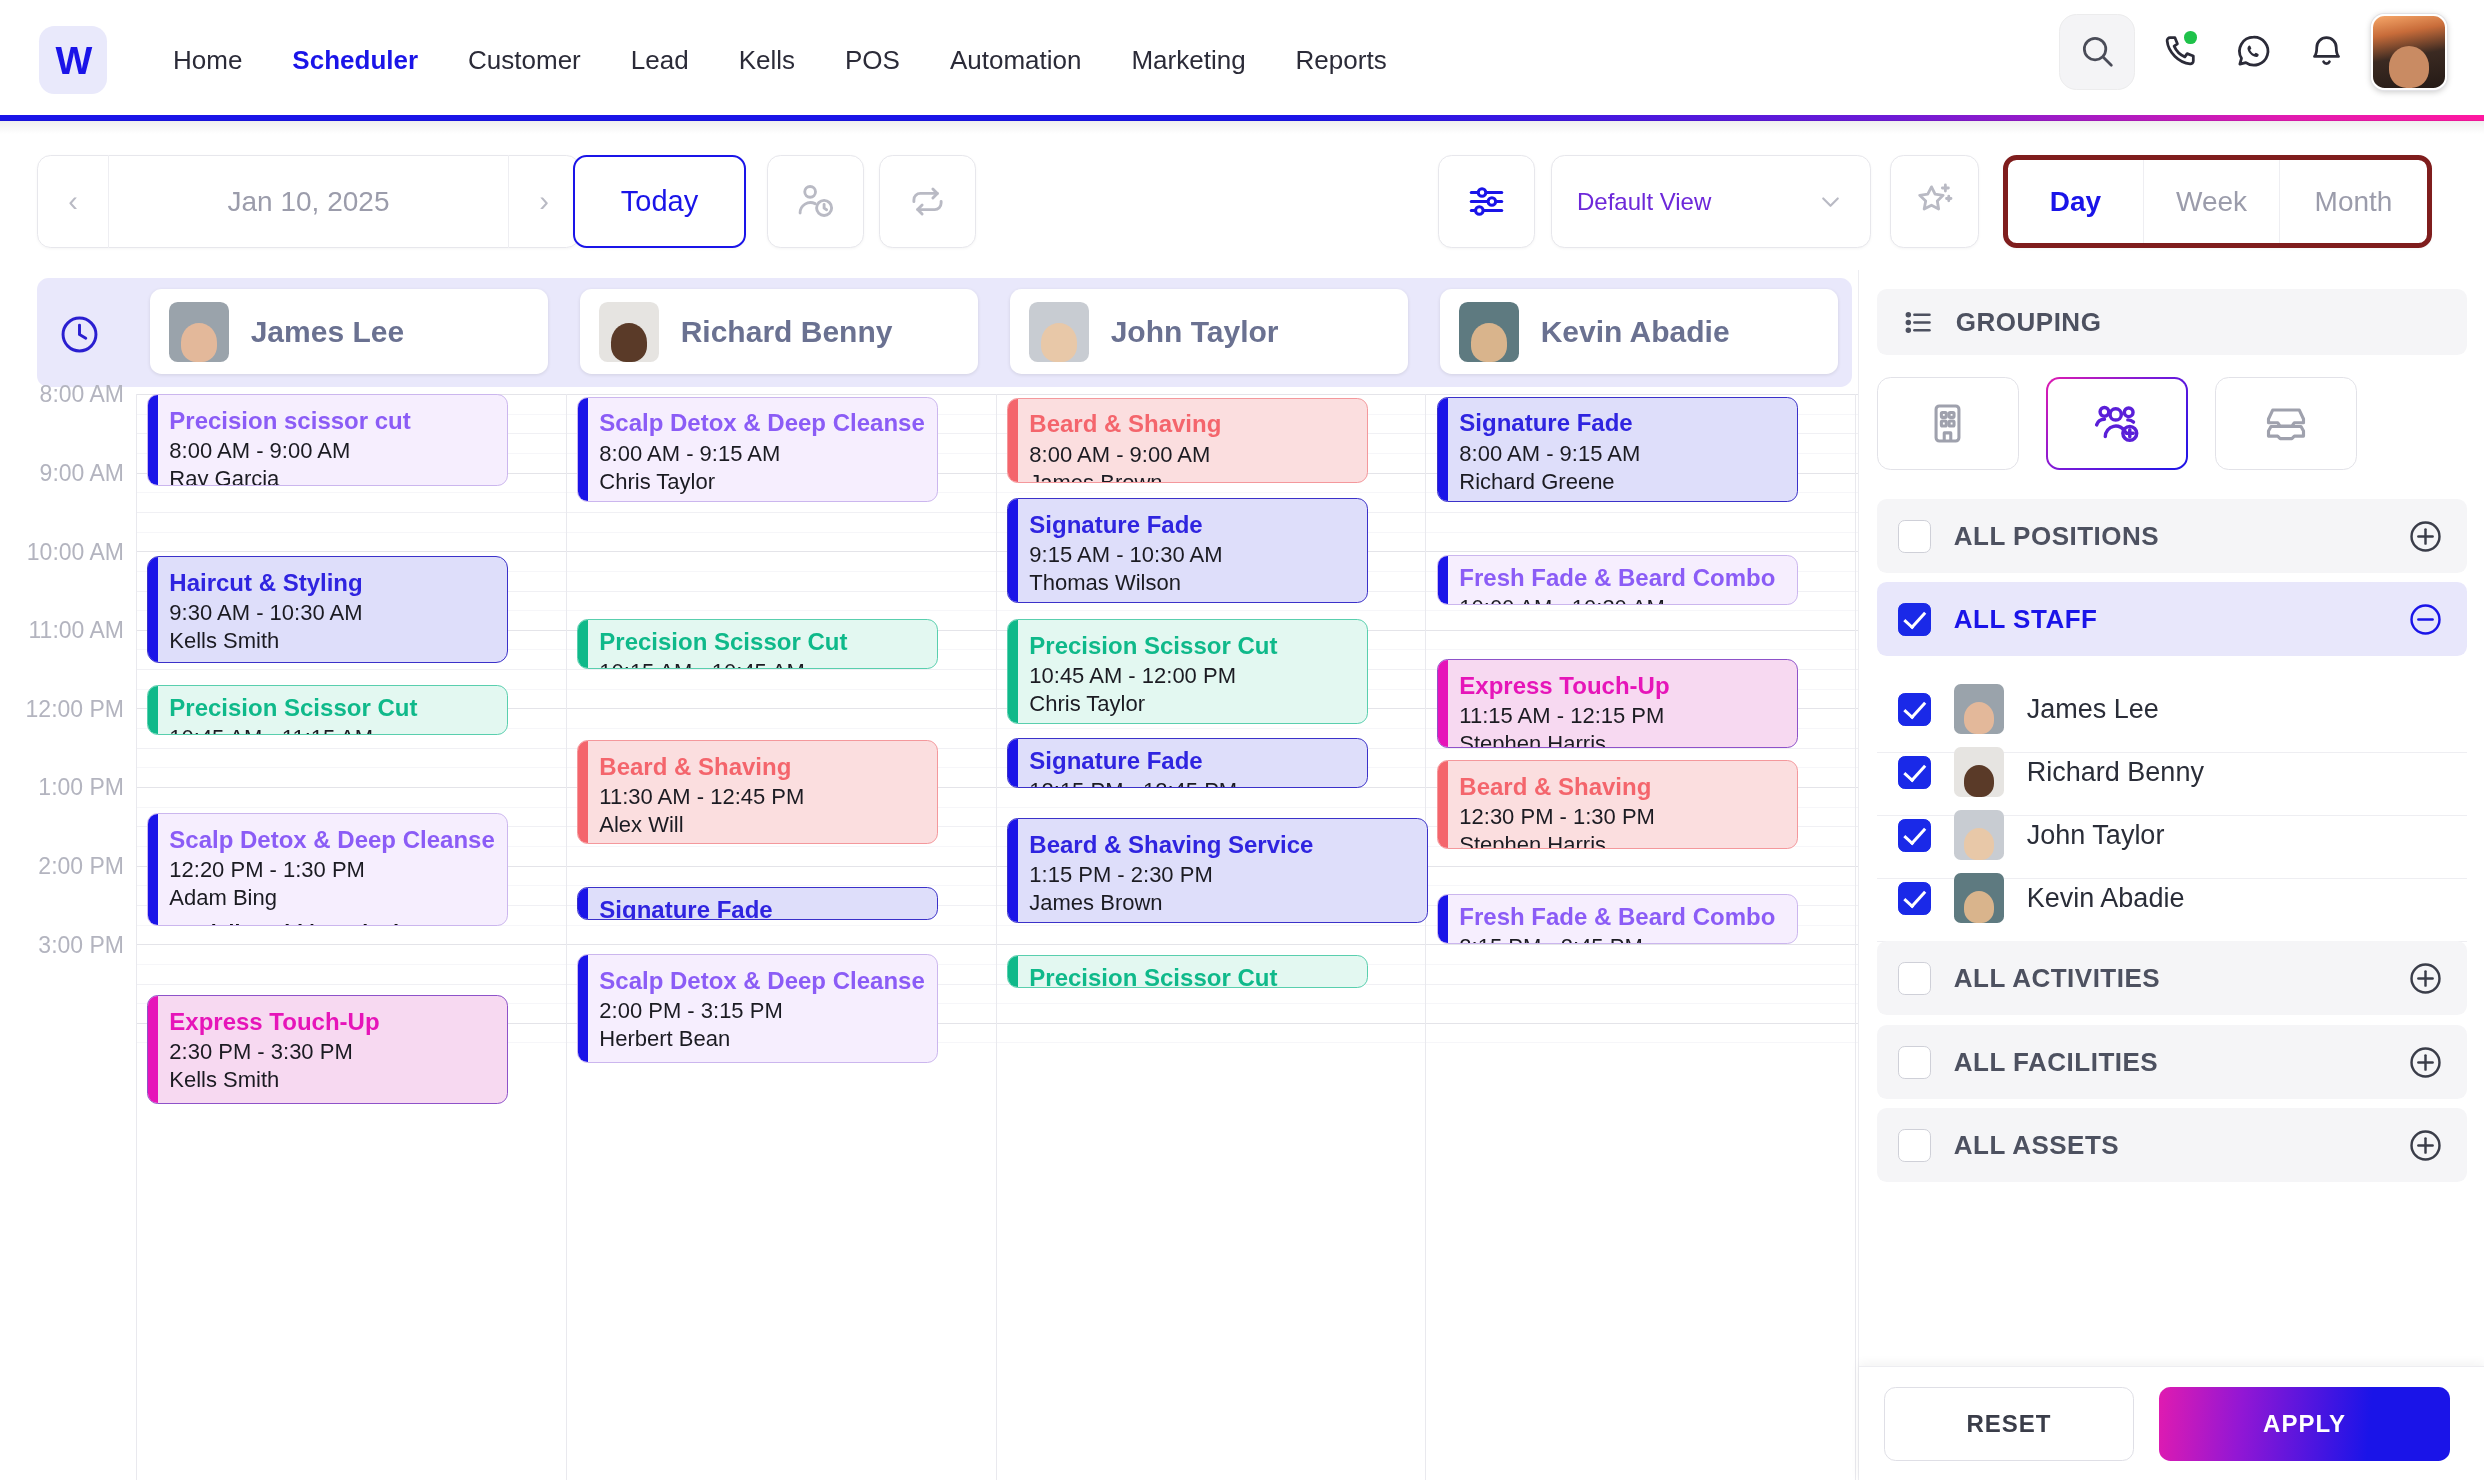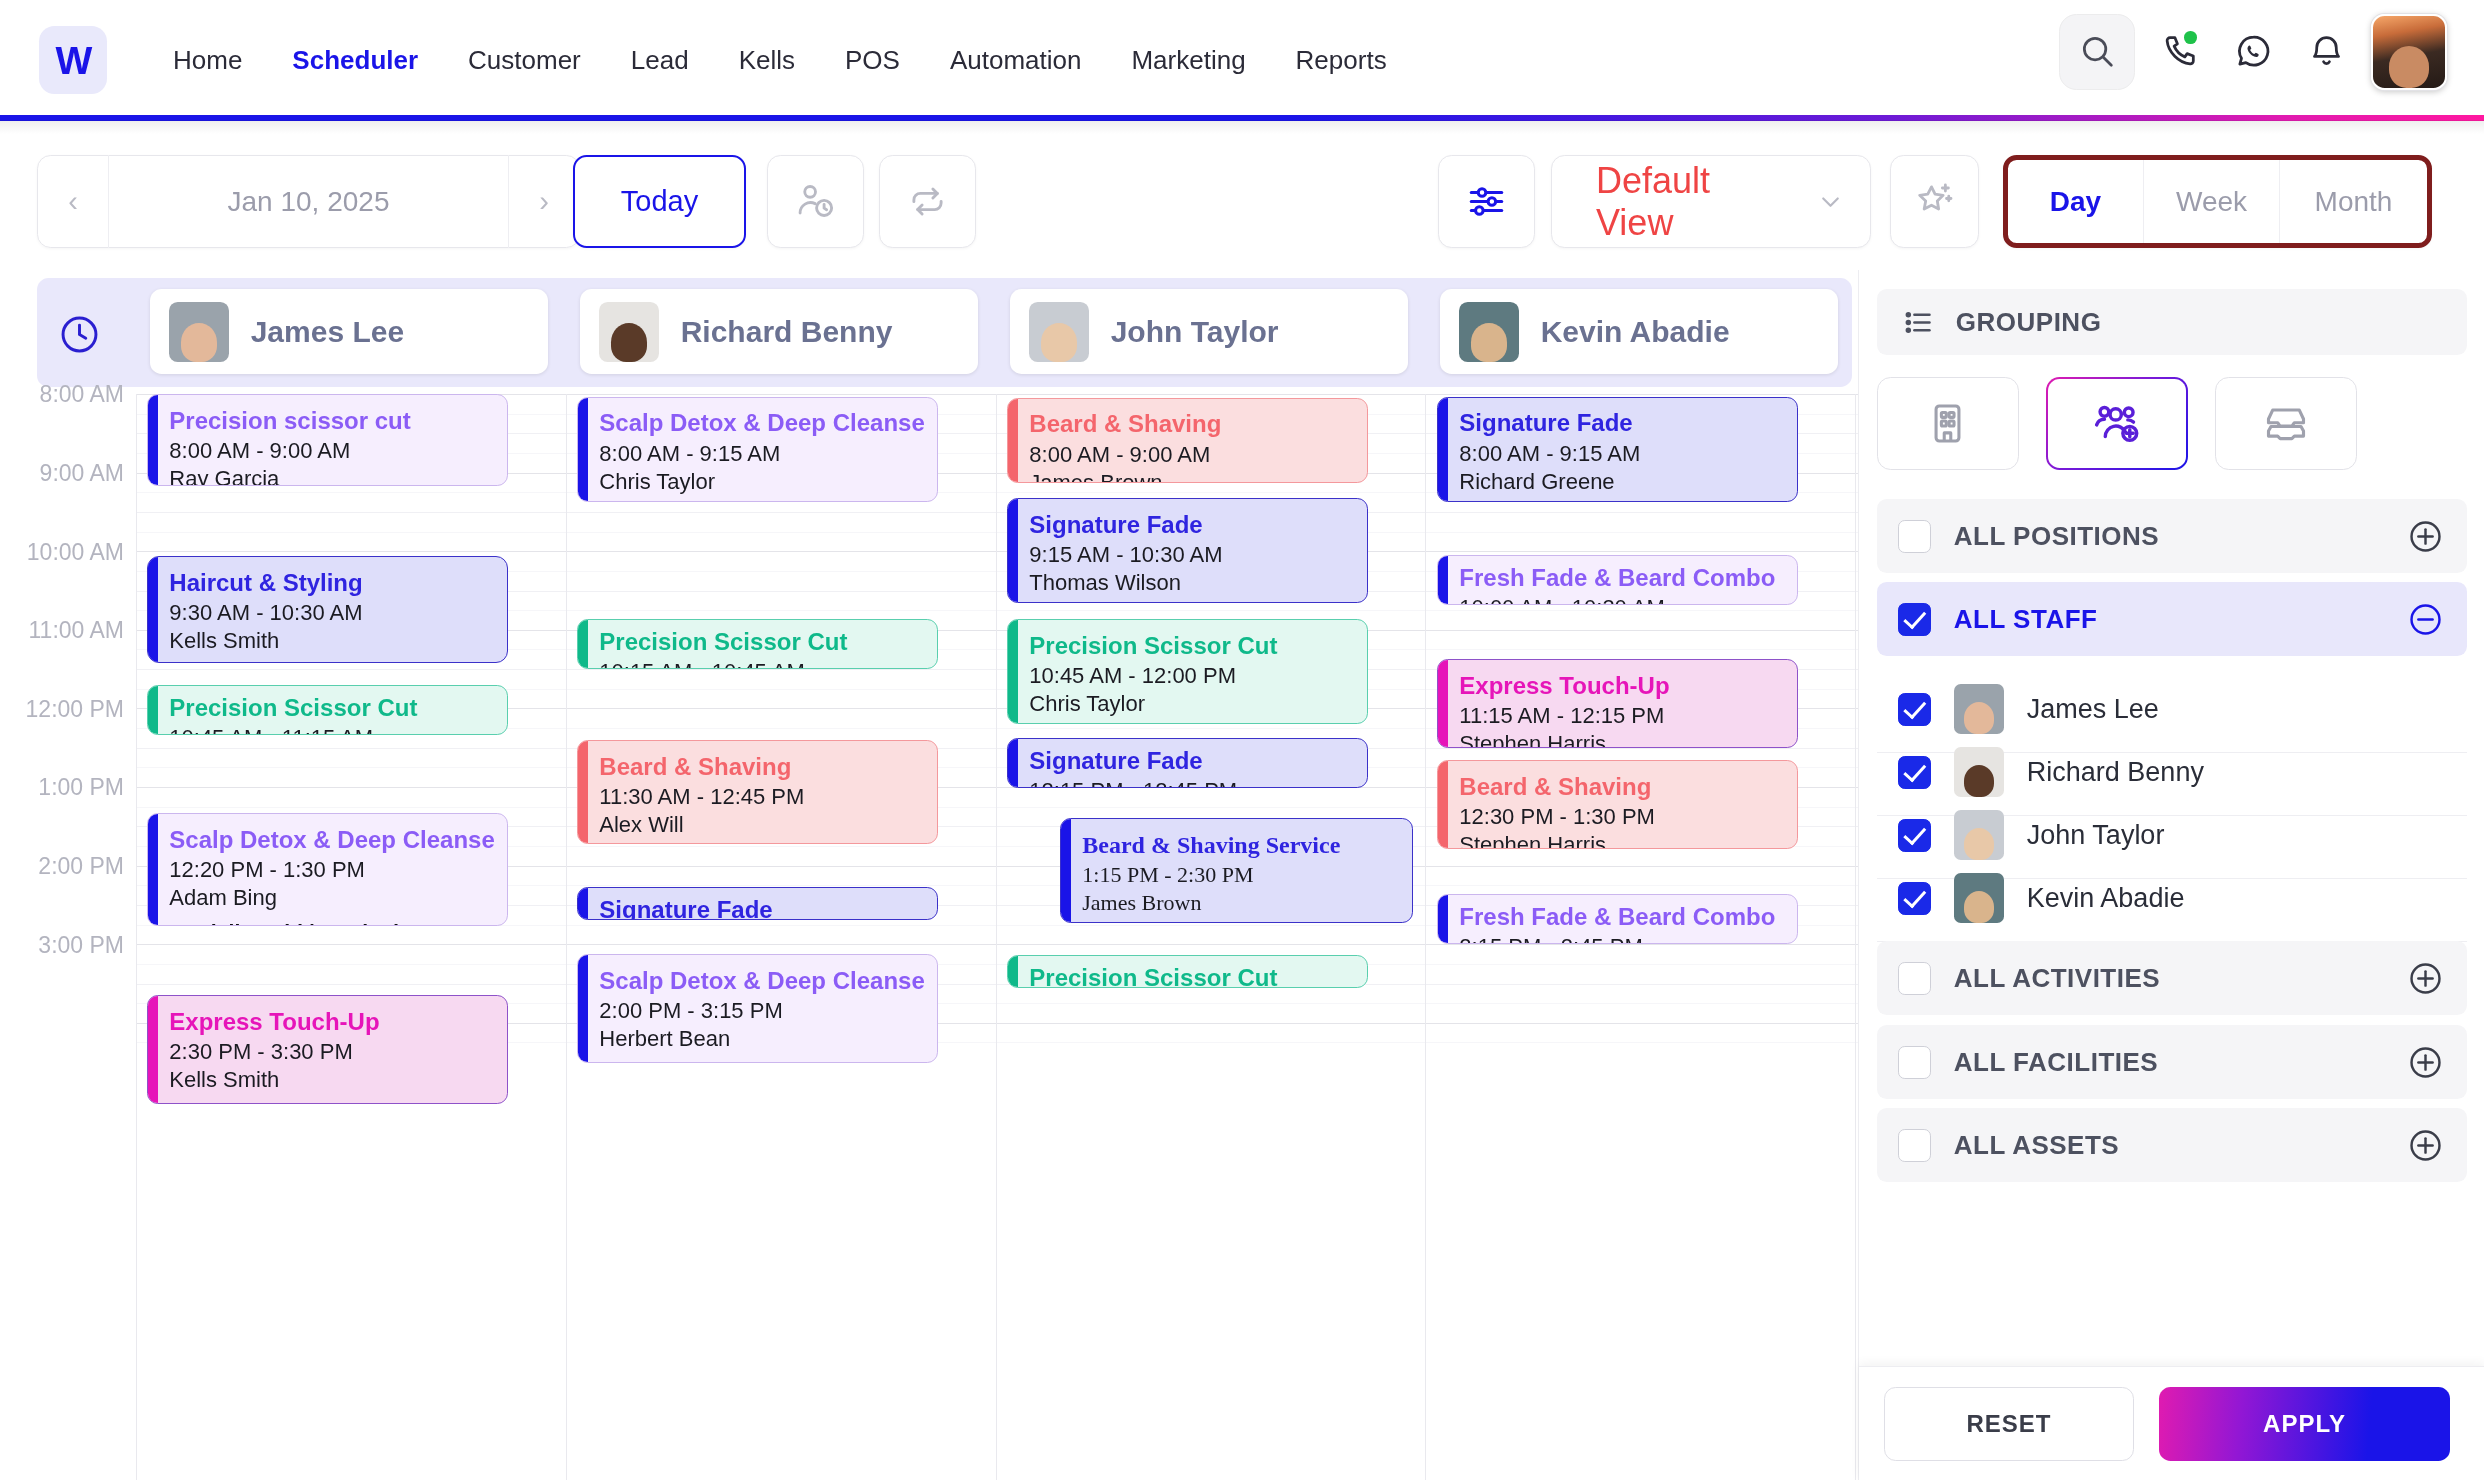--- a/index.html
+++ b/index.html
@@ -69,21 +69,21 @@
   .tb-today{ left:573px; width:173px; border:2.9px solid #1a14e8; color:#1a14e8; font-size:29px; font-weight:400; }
   .tb-staff{ left:767px; width:97px; }
   .tb-refresh{ left:879px; width:97px; }
   .tb-filter{ left:1438px; width:97px; }
   .tb-view{
     position:absolute; left:1551px; top:21.3px; width:320px; height:93px;
     border:1px solid #e7e7ec; border-radius:13.6px; background:#fff;
     display:flex; align-items:center; padding:0 25px; justify-content:space-between;
     cursor:pointer; box-shadow:0 1px 2.9px rgba(0,0,0,.04);
   }
-  .tb-view span{ font-size:36px; color:#ef4444;margin-left:19px; }
+  .tb-view span{ font-size:24px; color:#6d28d9; }
   .tb-star{ left:1890px; width:89px; }
   .seg{
     position:absolute; left:2003px; top:21.3px; height:93px; display:flex;
     border:5px solid #7f1d1d; border-radius:13.6px; overflow:hidden; background:#fff;
     box-shadow:0 1px 2.9px rgba(0,0,0,.04);
   }
   .seg div{ width:136px; display:flex;align-items:center;justify-content:center; font-size:28px; color:#9b9cab; cursor:pointer; border-right:1px solid #eeeef2;}
   .seg div:last-child{ border-right:none; width:147px; }
   .seg div.active{ color:#1a14e8; font-weight:700; }
 
@@ -461,21 +461,21 @@
         <div class="bar" style="background: rgb(15, 185, 138);"></div>
         <div class="t" style="color: rgb(15, 185, 138);">Precision Scissor Cut</div>
         <div class="r">10:45 AM - 12:00 PM</div>
         <div class="r">Chris Taylor</div>
       </div>
       <div class="evt compact" style="left: 1007px; top: 344px; width: 361px; height: 50px; background: rgb(222, 222, 250); border-color: rgb(59, 49, 201);">
         <div class="bar" style="background: rgb(26, 20, 232);"></div>
         <div class="t" style="color: rgb(47, 36, 224);">Signature Fade</div>
         <div class="r">12:15 PM - 12:45 PM</div>
       </div>
-      <div class="evt" style="left: 1060px; top: 424px; width: 353px; height: 105px; background: rgb(222, 222, 250); border-color: rgb(59, 49, 201); font-family: Liberation Serif, serif;">
+      <div class="evt" style="left: 1007px; top: 424px; width: 421px; height: 105px; background: rgb(222, 222, 250); border-color: rgb(59, 49, 201);">
         <div class="bar" style="background: rgb(26, 20, 232);"></div>
         <div class="t" style="color: rgb(47, 36, 224);">Beard &amp; Shaving Service</div>
         <div class="r">1:15 PM - 2:30 PM</div>
         <div class="r">James Brown</div>
       </div>
       <div class="evt compact" style="left: 1007px; top: 561px; width: 361px; height: 33px; background: rgb(227, 248, 241); border-color: rgb(89, 207, 174);">
         <div class="bar" style="background: rgb(15, 185, 138);"></div>
         <div class="t" style="color: rgb(15, 185, 138);">Precision Scissor Cut</div>
       </div>
       <div class="evt" style="left: 1437px; top: 2.9px; width: 361px; height: 105px; background: rgb(222, 222, 250); border-color: rgb(59, 49, 201);">

